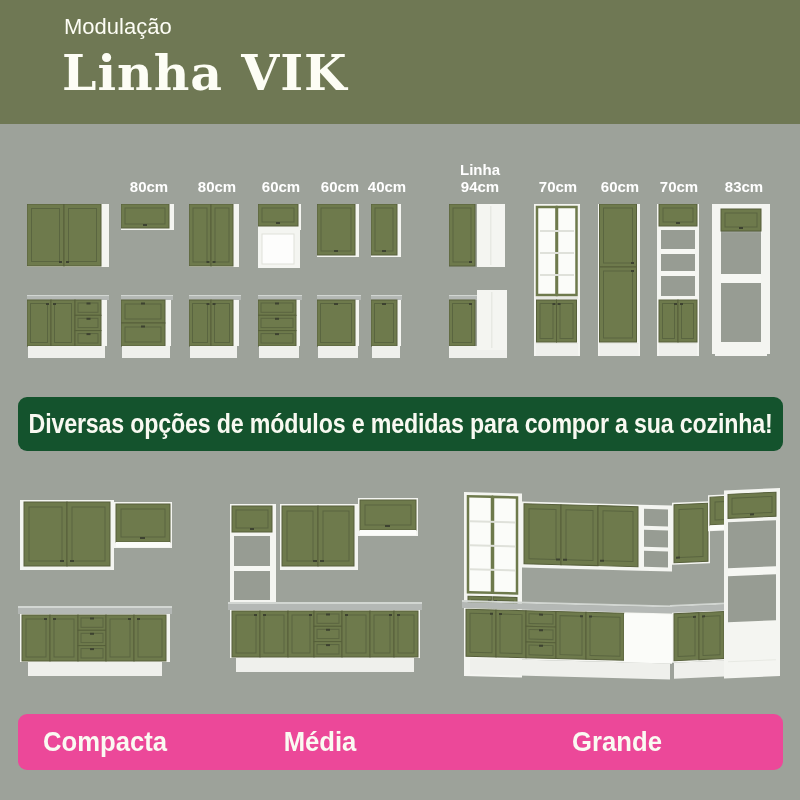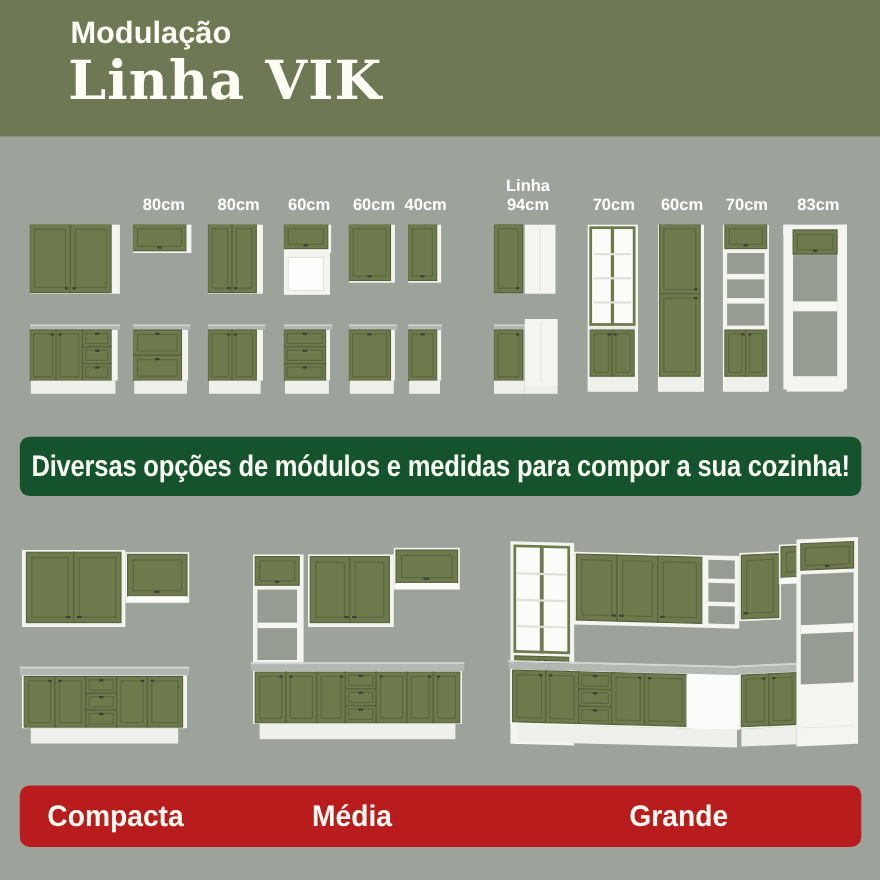--- a/index.html
+++ b/index.html
@@ -3,21 +3,21 @@
 <meta charset="utf-8">
 <style>
   html,body{margin:0;padding:0;}
   body{
     width:800px;height:800px;position:relative;overflow:hidden;
     background:#9da29a;
     font-family:"Liberation Sans", sans-serif;
   }
   
   .header{position:absolute;left:0;top:0;width:800px;height:124px;background:#6f7854;}
-  .kicker{position:absolute;left:64px;top:14px;font-size:28px;font-weight:bold;color:#fdfdf5;}
+  .kicker{position:absolute;left:64px;top:14px;font-size:22px;font-weight:normal;color:#fdfdf5;}
   .title{position:absolute;left:62px;top:44px;font-size:49px;font-weight:bold;color:#fdfdf5;
          font-family:"DejaVu Serif", serif;letter-spacing:1px;}
   
   .modules{position:absolute;left:0;top:124px;width:800px;height:250px;}
   .module{position:absolute;top:0;height:240px;}
   .m-label{position:absolute;left:-20px;right:-20px;top:0;height:72px;
            display:flex;align-items:flex-end;justify-content:center;
            color:#fff;font-weight:bold;font-size:15px;line-height:1.12;text-align:center;}
   .m-label .wrap2{display:inline-block;width:44px;}
   .m-art{position:absolute;left:0;top:80px;}
@@ -40,21 +40,21 @@
   .banner{position:absolute;left:18px;top:397px;width:765px;height:54px;background:#14532d;
           border-radius:9px;display:flex;align-items:center;justify-content:center;}
   .banner-text{color:#f8f9f1;font-size:27px;font-weight:bold;white-space:nowrap;
                transform:scaleX(0.86);transform-origin:center;letter-spacing:-0.2px;}
   
   .kitchen{position:absolute;}
   .k-compacta{left:16px;top:486px;}
   .k-media{left:226px;top:482px;}
   .k-grande{left:460px;top:480px;}
   
-  .size-bar{position:absolute;left:18px;top:714px;width:765px;height:56px;background:#b91c1c;border-radius:9px;}
+  .size-bar{position:absolute;left:18px;top:714px;width:765px;height:56px;background:#ec4899;border-radius:9px;}
   .size-label{position:absolute;top:0;height:100%;width:160px;display:flex;align-items:center;justify-content:center;
               color:#fafaf2;font-size:27px;font-weight:bold;transform:scaleX(0.95);}
   .sl-compacta{left:7px;}
   .sl-media{left:222px;}
   .sl-grande{left:519px;}
 </style>
 </head>
 <body>
 
 <div class="header">

